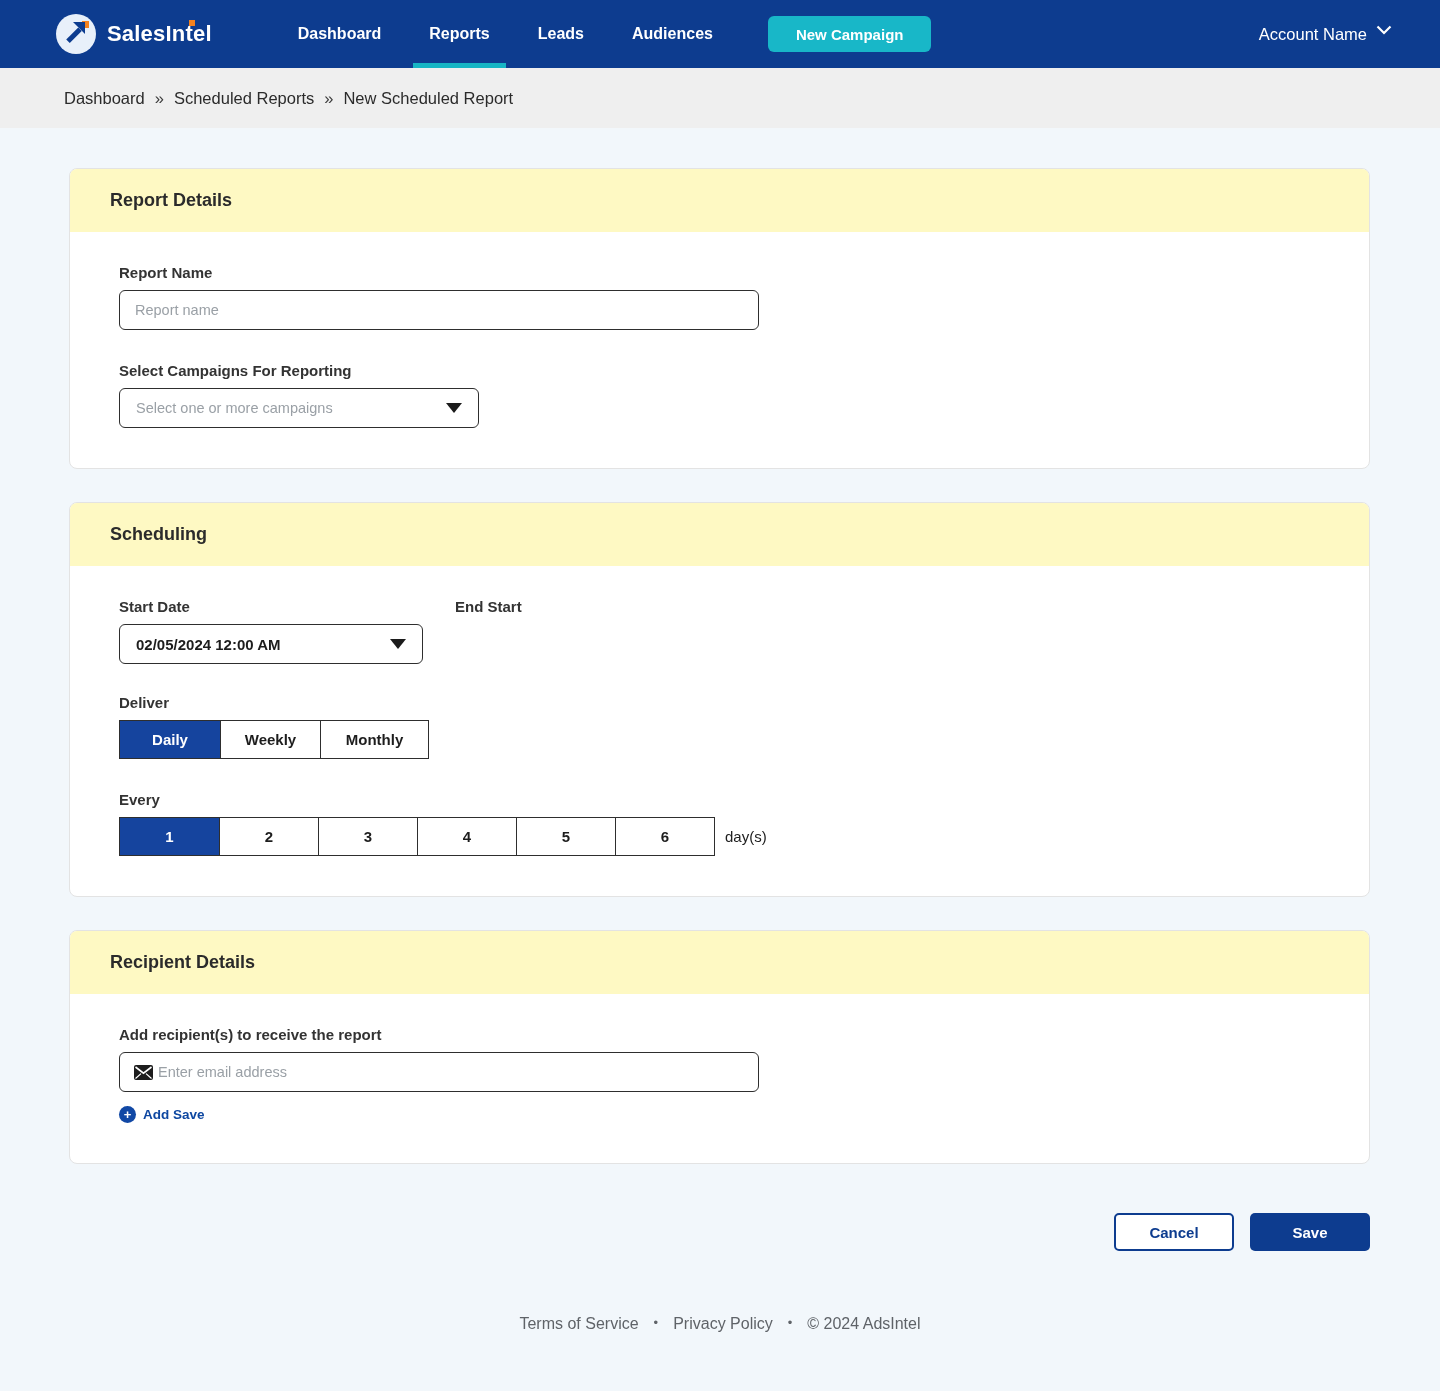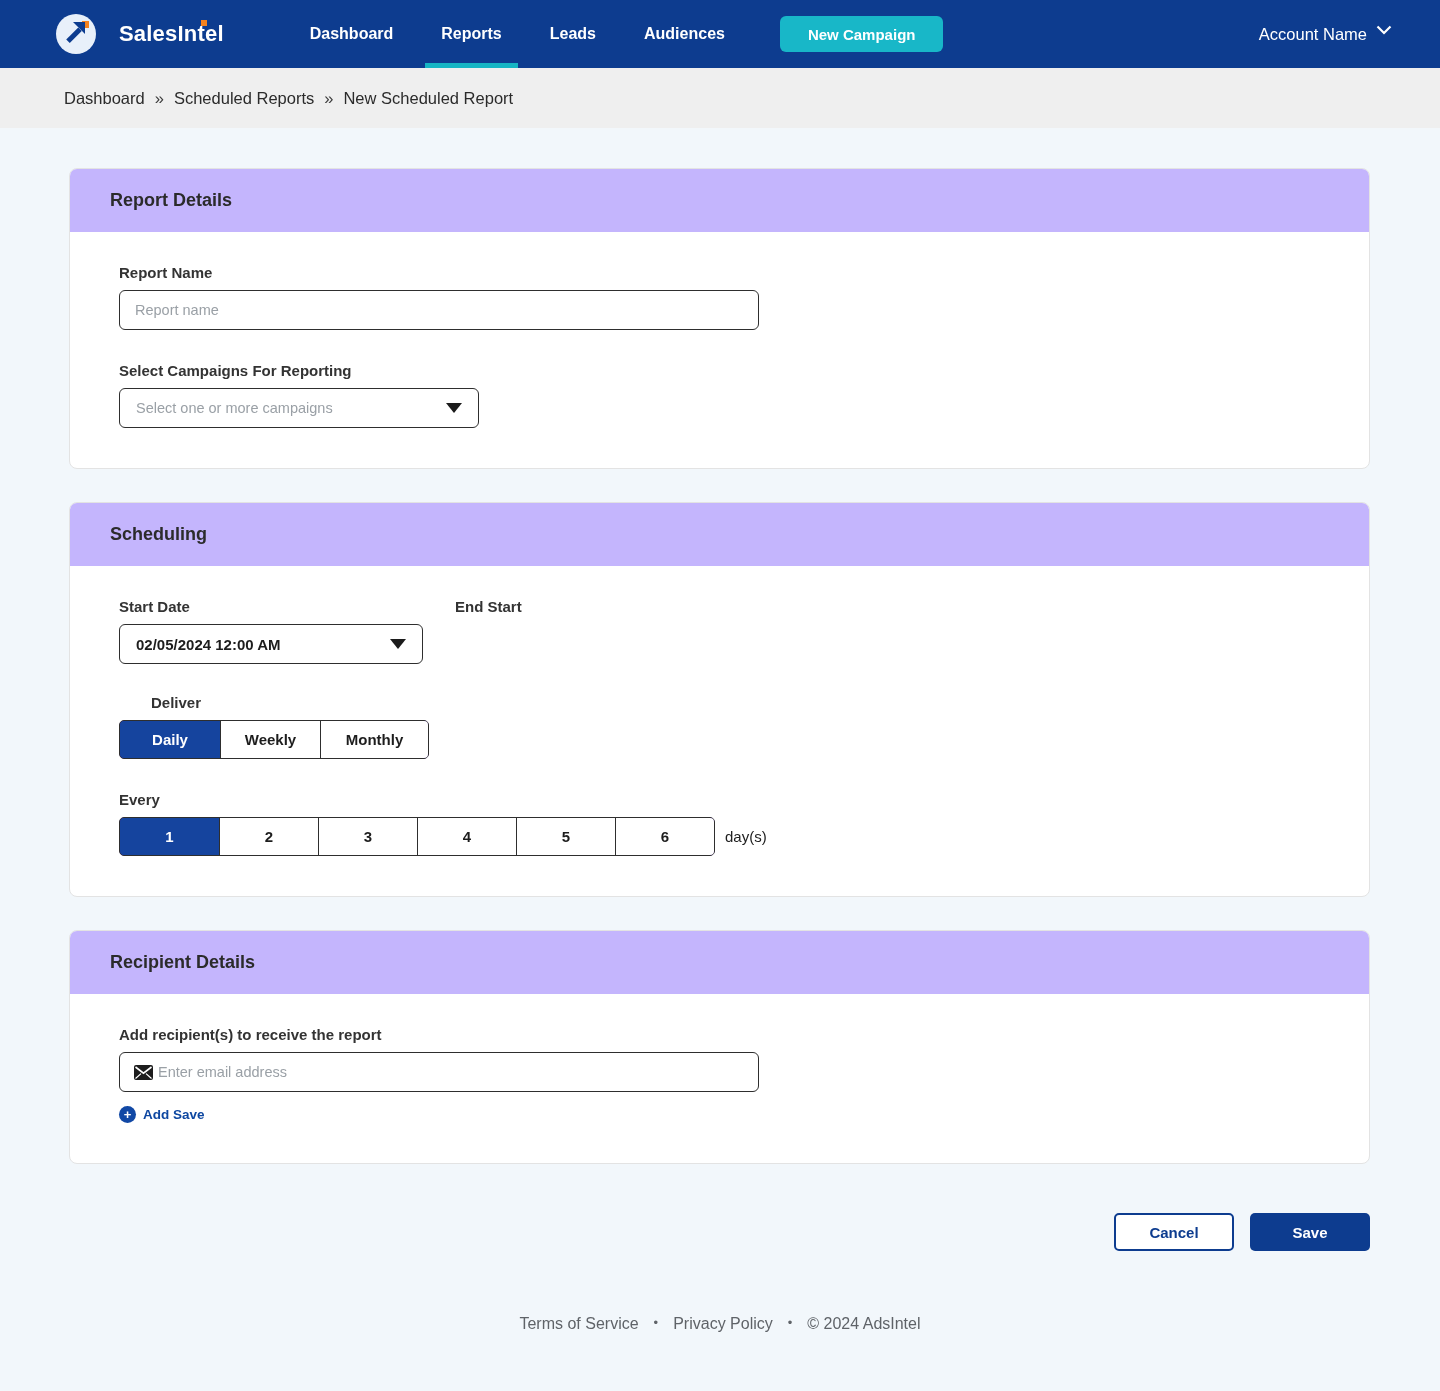--- a/index.html
+++ b/index.html
@@ -9,21 +9,21 @@
     background: #f2f7fb;
     font-family: "Liberation Sans", "DejaVu Sans", sans-serif;
     color: #2b2b2b;
   }
 
   
   .navbar {
     height: 68px; background: #0d3c8f;
     display: flex; align-items: center;
   }
-  .brand { display: flex; align-items: center; gap: 23px; margin-left: 56px; cursor: pointer; text-align: center; }
+  .brand { display: flex; align-items: center; gap: 11px; margin-left: 56px; cursor: pointer; text-align: center; }
   .logo-circle { width: 40px; height: 40px; display: block; }
   .brand-text { color: #fff; font-size: 22px; font-weight: 700; letter-spacing: .2px; display: flex; }
   .brand-t { position: relative; }
   .brand-t::before {
     content: ""; position: absolute; top: -1px; right: -2px;
     width: 6px; height: 6px; background: #f5821f;
   }
   .nav-links { display: flex; margin-left: 62px; height: 68px; }
   .nav-link {
     display: flex; align-items: center; padding: 0 24px; height: 100%;
@@ -54,21 +54,21 @@
   .crumb { cursor: pointer; }
   .crumb-sep { margin: 0 10px; color: #3c3c3c; }
 
   
   .content { padding: 40px 70px 0 69px; }
   .card {
     background: #fff; border: 1px solid #e3e3e3; border-radius: 8px;
     margin-bottom: 33px; overflow: hidden;
   }
   .card-header {
-    background: #c4b5fd; padding: 21px 40px;
+    background: #fef9c3; padding: 21px 40px;
     font-size: 18px; font-weight: 700; color: #2b2b2b;
   }
   .card-body { padding: 32px 49px 40px; }
 
   .field-label { font-size: 15px; font-weight: 700; color: #333; margin-bottom: 9px; }
   .text-input {
     width: 640px; height: 40px; border: 1px solid #2e2e2e; border-radius: 6px;
     padding: 0 15px; font-size: 14.5px; font-family: inherit; color: #1f1f1f;
     background: #fff; outline: none;
   }
@@ -86,21 +86,21 @@
   .select-value { color: #1d1d1d; font-size: 15px; font-weight: 700; }
   .caret {
     width: 0; height: 0; flex: none;
     border-left: 8px solid transparent; border-right: 8px solid transparent;
     border-top: 10px solid #1b1b1b;
   }
 
   .date-row { display: flex; gap: 32px; }
 
   .seg-group {
-    display: inline-flex; border: 1px solid #2e2e2e; border-radius: 5px;
+    display: inline-flex; border: 1px solid #2e2e2e; border-radius: 0;
     overflow: hidden; background: #4c1d95;
   }
   .seg {
     height: 37px; display: flex; align-items: center; justify-content: center;
     font-family: inherit; font-size: 15px; font-weight: 700; color: #1d1d1d;
     background: #fff; border: none; border-left: 1px solid #2e2e2e; cursor: pointer;
   }
   .seg:first-child { border-left: none; }
   .seg.deliver { width: 100px; }
   .seg.deliver.wide { width: 108px; }
@@ -216,21 +216,21 @@
           <div class="select-box date">
             <span class="select-value">02/05/2024 12:00 AM</span>
             <span class="caret"></span>
           </div>
         </div>
         <div>
           <div class="field-label">End Start</div>
         </div>
       </div>
 
-      <div class="field-label" style="margin-top:30px;margin-left:32px;">Deliver</div>
+      <div class="field-label" style="margin-top:30px;">Deliver</div>
       <div class="seg-group">
         <button class="seg deliver selected">Daily</button>
         <button class="seg deliver">Weekly</button>
         <button class="seg deliver wide">Monthly</button>
       </div>
 
       <div class="field-label" style="margin-top:32px;">Every</div>
       <div class="every-row">
         <div class="seg-group">
           <button class="seg every selected">1</button>

